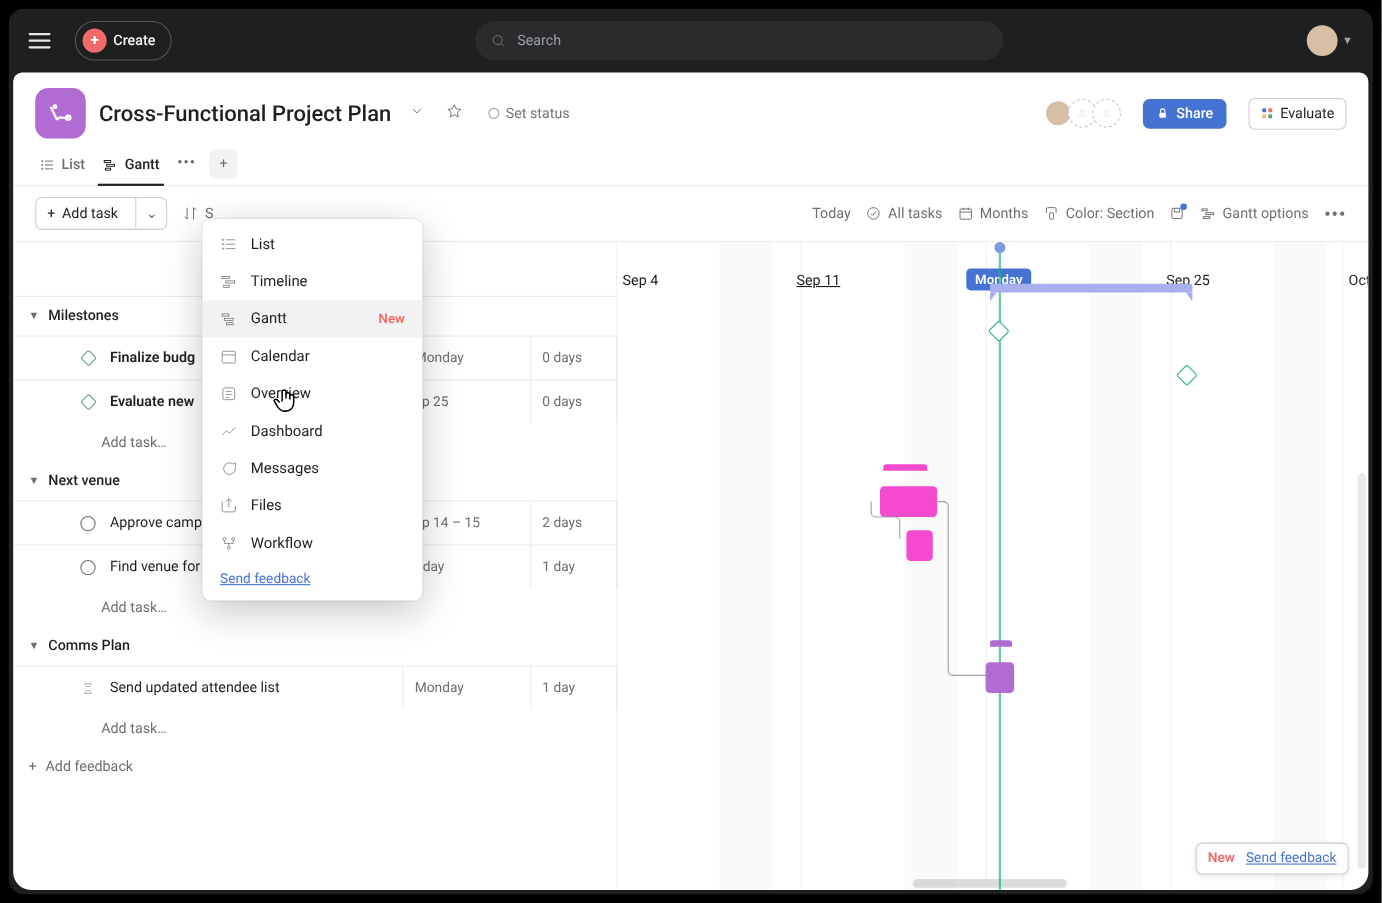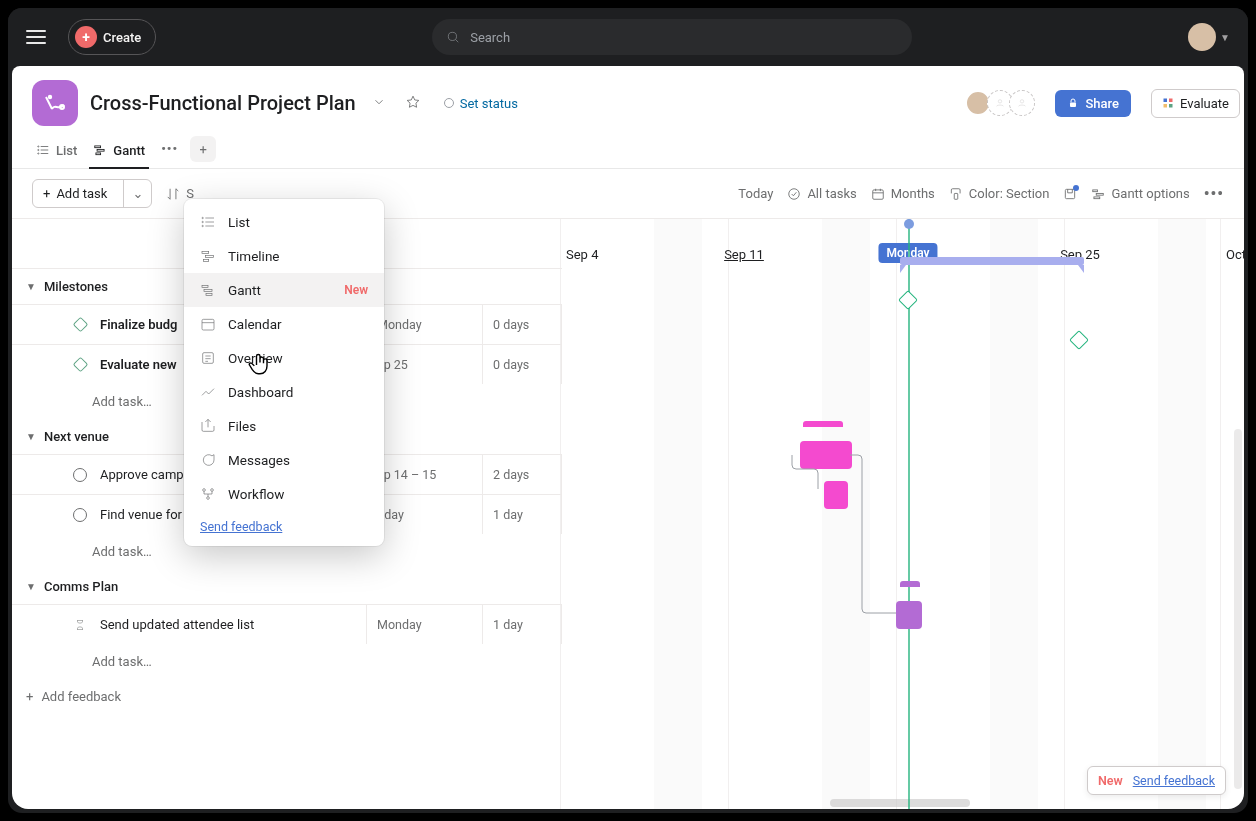--- a/index.html
+++ b/index.html
@@ -12,25 +12,25 @@
 .create-btn { display: flex; align-items: center; gap: 6px; background: #1e1f21; border: 1px solid #565557; color: #f5f4f3; padding: 6px 14px 6px 6px; border-radius: 18px; font-weight: 500; cursor: pointer; }
 .plus-circle { width: 22px; height: 22px; border-radius: 50%; background: #f06a6a; display: flex; align-items: center; justify-content: center; color: #fff; font-weight: bold; font-size: 14px; line-height: 1; }
 .search-wrap { flex: 1; display: flex; justify-content: center; }
 .search { width: 480px; height: 36px; background: #2a2b2d; border-radius: 18px; display: flex; align-items: center; padding: 0 14px; gap: 10px; color: #9ca0a6; }
 .search svg { width: 14px; height: 14px; stroke: #9ca0a6; fill: none; }
 .avatar-top { width: 28px; height: 28px; border-radius: 50%; background: #d7bfa6; display: inline-block; }
 .chev { color: #a2a0a2; font-size: 10px; margin-left: 4px; }
 
 .workspace { flex: 1; background: #fff; border-radius: 8px 8px 16px 16px; margin: 0 4px 4px 4px; overflow: hidden; display: flex; flex-direction: column; position: relative; }
 
-.header { padding: 14px 4px 0 20px; display: flex; align-items: center; gap: 12px; }
+.header { padding: 14px 20px 0 20px; display: flex; align-items: center; gap: 12px; }
 .proj-badge { width: 46px; height: 46px; border-radius: 12px; background: #b36bd4; display: flex; align-items: center; justify-content: center; }
 .proj-title { font-size: 20px; font-weight: 500; }
 .hdr-icon { color: #6d6e6f; cursor: pointer; padding: 4px; }
-.status-btn { display: flex; align-items: center; gap: 6px; color: #0369a1; font-size: 13px; cursor: pointer; padding: 4px 8px; border-radius: 6px; }
+.status-btn { display: flex; align-items: center; gap: 6px; color: #737373; font-size: 13px; cursor: pointer; padding: 4px 8px; border-radius: 6px; }
 .status-dot { width: 10px; height: 10px; border: 1.5px solid #9ca0a6; border-radius: 50%; }
 .hdr-spacer { flex: 1; }
 .members { display: flex; align-items: center; }
 .member, .member-empty { width: 26px; height: 26px; border-radius: 50%; border: 2px solid #fff; margin-left: -4px; }
 .member { background: #d7bfa6; }
 .member-empty { border: 1px dashed #c7c4c4; background: #fff; display: flex; align-items: center; justify-content: center; color: #c7c4c4; font-size: 11px; }
 .share-btn { background: #4573d2; color: #fff; border-radius: 6px; padding: 6px 12px; display: flex; align-items: center; gap: 6px; font-weight: 500; cursor: pointer; margin-left: 8px; }
 .customize-btn { background: #fff; border: 1px solid #cfcbcb; border-radius: 6px; padding: 6px 10px; display: flex; align-items: center; gap: 6px; margin-left: 8px; cursor: pointer; }
 .cust-icon { width: 12px; height: 12px; }
 
@@ -464,31 +464,31 @@
         <span>Overview</span>
       </div>
       <div class="dd-item">
         <svg class="dd-icon" viewBox="0 0 24 24" stroke="currentColor" fill="none">
             <polyline points="3 17 9 11 13 15 21 7"></polyline>
           </svg>
         <span>Dashboard</span>
       </div>
       <div class="dd-item">
         <svg class="dd-icon" viewBox="0 0 24 24" stroke="currentColor" fill="none">
+            <path d="M21 12a8 8 0 1 1-3-6.2L21 4v8z"></path>
+          </svg>
+        <span>Messages</span>
+      </div>
+      <div class="dd-item">
+        <svg class="dd-icon" viewBox="0 0 24 24" stroke="currentColor" fill="none">
             <path d="M21 12v6a2 2 0 0 1-2 2H5a2 2 0 0 1-2-2V6"></path>
             <path d="M16 6l-4-4-4 4"></path>
             <line x1="12" y1="2" x2="12" y2="14"></line>
           </svg>
         <span>Files</span>
-      </div>
-      <div class="dd-item">
-        <svg class="dd-icon" viewBox="0 0 24 24" stroke="currentColor" fill="none">
-            <path d="M21 12a8 8 0 1 1-3-6.2L21 4v8z"></path>
-          </svg>
-        <span>Messages</span>
       </div>
       <div class="dd-item">
         <svg class="dd-icon" viewBox="0 0 24 24" stroke="currentColor" fill="none">
             <circle cx="6" cy="6" r="2"></circle>
             <circle cx="18" cy="6" r="2"></circle>
             <circle cx="12" cy="18" r="2"></circle>
             <path d="M6 8v4h12V8M12 12v4"></path>
           </svg>
         <span>Workflow</span>
       </div>

